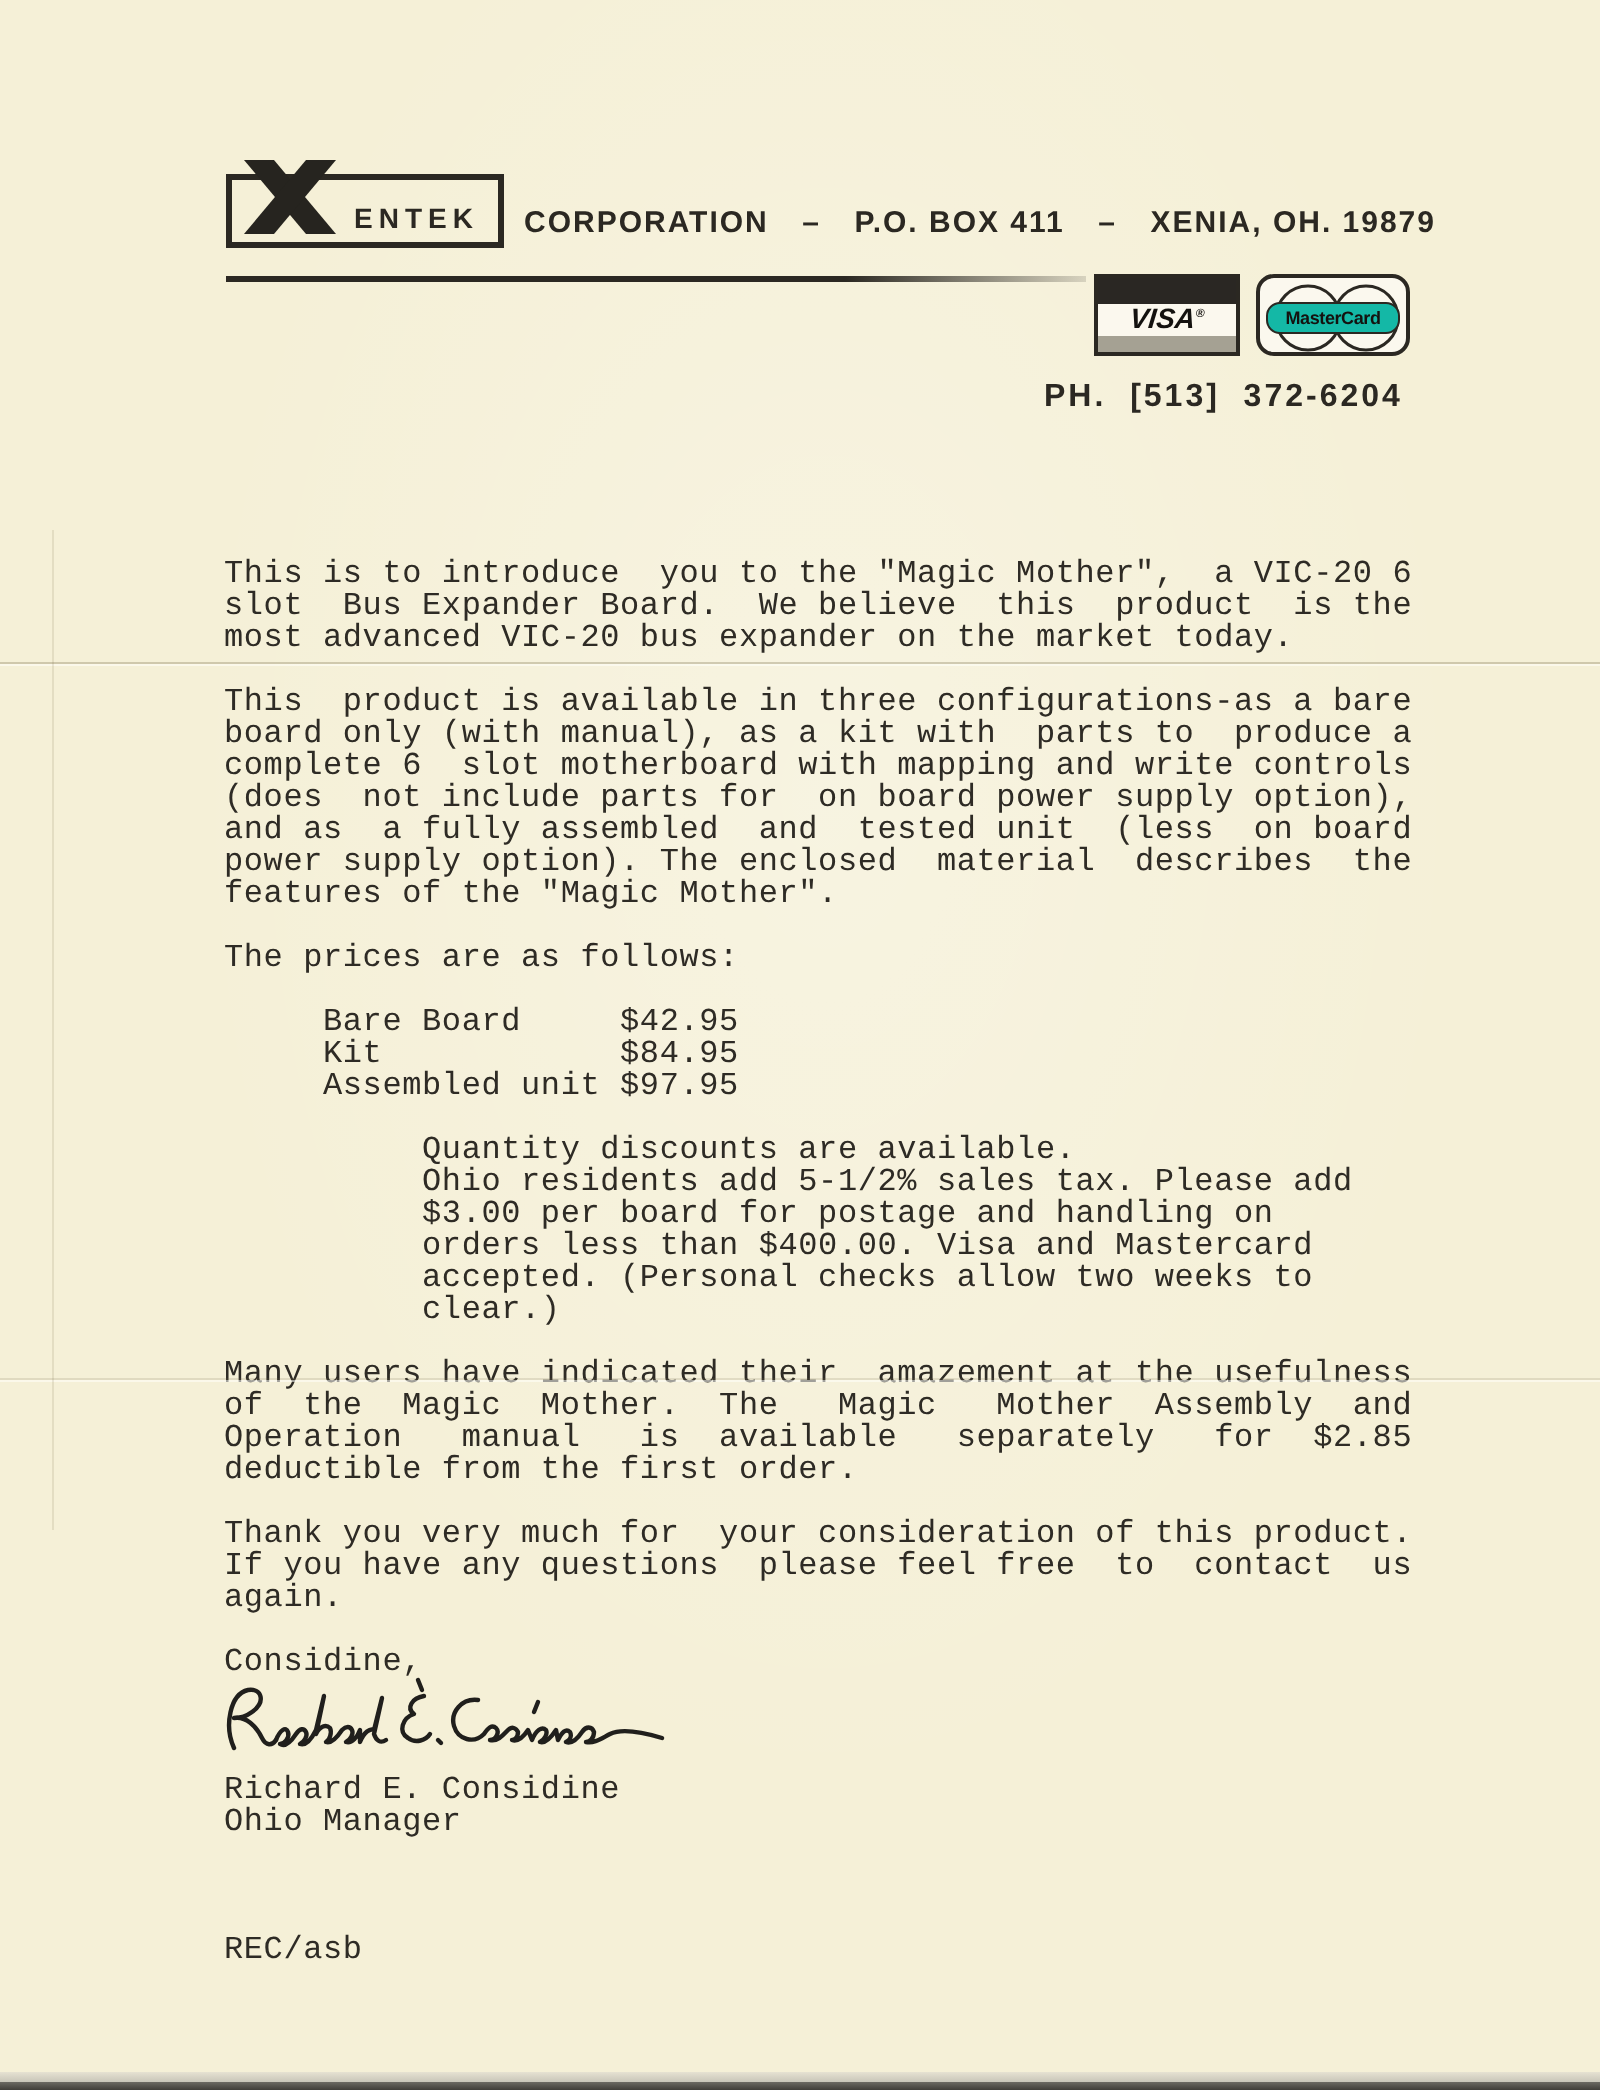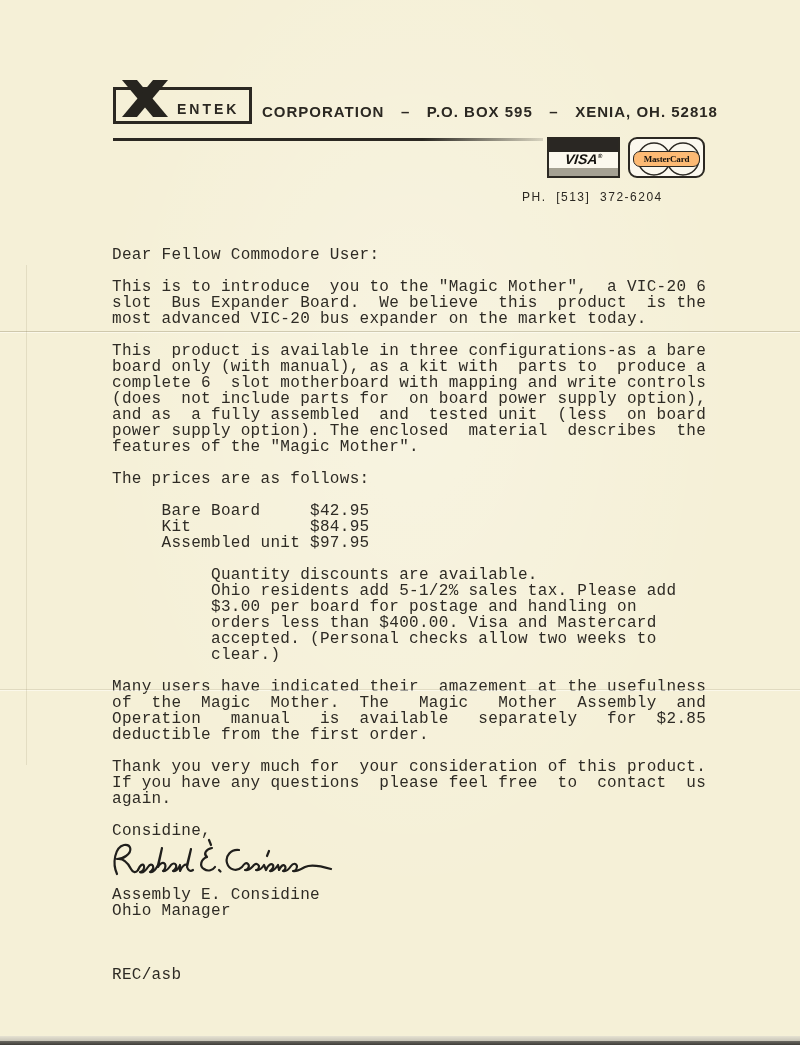--- a/index.html
+++ b/index.html
@@ -49,27 +49,27 @@
   }
   .visa-reg{font-size:6px;vertical-align:super;font-style:normal;}
   .visa-band-gray{position:absolute;left:0;bottom:0;width:100%;height:8px;background:#a5a193;}
   .mc-logo{
     position:absolute;left:628px;top:137px;width:77px;height:41px;
     border:2px solid var(--ink,#2b2822);border-radius:9px;background:#fbf8ee;box-sizing:border-box;
   }
   .mc-circles{position:absolute;left:0;top:0;}
   .mc-pill{
     position:absolute;left:3px;right:3px;top:12px;height:14px;
-    background:#fdba74;border:1.5px solid var(--ink,#2b2822);border-radius:7px;
-    display:flex;align-items:center;justify-content:center;font-family:Liberation Serif, serif;
+    background:#14b8a6;border:1.5px solid var(--ink,#2b2822);border-radius:7px;
+    display:flex;align-items:center;justify-content:center;
   }
   .mc-word{font-weight:bold;font-size:9px;letter-spacing:-0.2px;color:#14120f;line-height:1;}
   .phone-line{
     position:absolute;left:522px;top:190px;
-    font-weight:normal;font-size:12px;letter-spacing:1.5px;white-space:pre;
+    font-weight:bold;font-size:16px;letter-spacing:1.5px;white-space:pre;
     color:var(--ink,#2b2822);
   }
   
   .tw{
     position:absolute;left:112px;margin:0;
     font-family:"Liberation Mono","DejaVu Sans Mono",monospace;
     font-size:16px;line-height:16px;letter-spacing:0.3px;
     color:var(--type_ink,#2e2b25);white-space:pre;
   }
   
@@ -91,23 +91,23 @@
   <div class="logo-box"></div>
   <svg class="logo-x-svg" width="56" height="42" viewBox="0 0 56 42">
     <polygon points="4,2 19,2 50,39 35,39" fill="#26241f"></polygon>
     <polygon points="35,2 50,2 19,39 4,39" fill="#26241f"></polygon>
   </svg>
   <span class="logo-entek">ENTEK</span>
 
   <div class="corp-row">
     <span>CORPORATION</span>
     <span>–</span>
-    <span>P.O. BOX 595</span>
+    <span>P.O. BOX 411</span>
     <span>–</span>
-    <span>XENIA, OH. 52818</span>
+    <span>XENIA, OH. 19879</span>
   </div>
   <div class="header-rule"></div>
 
   <div class="visa-logo">
     <div class="visa-band-black"></div>
     <div class="visa-mid">
       <span class="visa-word"><span>VISA</span><span class="visa-reg">®</span></span>
     </div>
     <div class="visa-band-gray"></div>
   </div>
@@ -117,21 +117,20 @@
       <circle cx="24" cy="20" r="16" fill="none" stroke="#2b2822" stroke-width="1.5"></circle>
       <circle cx="53" cy="20" r="16" fill="none" stroke="#2b2822" stroke-width="1.5"></circle>
     </svg>
     <div class="mc-pill">
       <span class="mc-word">MasterCard</span>
     </div>
   </div>
 
   <div class="phone-line">PH.  [513]  372-6204</div>
 
-  <pre class="tw" style="top:247px">Dear Fellow Commodore User:</pre>
   <pre class="tw" style="top:279px">This is to introduce  you to the "Magic Mother",  a VIC-20 6
 slot  Bus Expander Board.  We believe  this  product  is the
 most advanced VIC-20 bus expander on the market today.
 
 This  product is available in three configurations-as a bare
 board only (with manual), as a kit with  parts to  produce a
 complete 6  slot motherboard with mapping and write controls
 (does  not include parts for  on board power supply option),
 and as  a fully assembled  and  tested unit  (less  on board
 power supply option). The enclosed  material  describes  the
@@ -152,21 +151,21 @@
 
 Many users have indicated their  amazement at the usefulness
 of  the  Magic  Mother.  The   Magic   Mother  Assembly  and
 Operation   manual   is  available   separately   for  $2.85
 deductible from the first order.
 
 Thank you very much for  your consideration of this product.
 If you have any questions  please feel free  to  contact  us
 again.</pre>
   <pre class="tw" style="top:823px">Considine,</pre>
-  <pre class="tw" style="top:887px">Assembly E. Considine</pre>
+  <pre class="tw" style="top:887px">Richard E. Considine</pre>
   <pre class="tw" style="top:903px">Ohio Manager</pre>
   <pre class="tw" style="top:967px">REC/asb</pre>
 
   <svg class="signature" width="240" height="48" viewBox="0 0 240 48">
     <g fill="none" stroke="#201f1c" stroke-width="2.2" stroke-linecap="round" stroke-linejoin="round">
 
       <path d="M9,38 C4,27 7,11 16,9 C23,8 25,15 18,20 C14,23 10,23 9,23 C15,22 20,27 23,33 C25,37 28,37 30,34"></path>
       <path d="M30,34 C32,29 35,27 36,30 C37,33 34,36 32,36 C35,38 38,34 40,31 C42,28 44,28 45,30 C46,32 44,35 42,36 C45,37 48,33 50,29 L54,12 L50,31 C52,27 55,26 57,28 C58,30 57,34 55,35 C58,36 61,32 63,29 C65,27 67,27 68,29 C69,31 67,34 65,35 C68,36 71,32 72,29 L72,35 C74,30 77,28 79,29 L83,13 L79,31 C80,34 82,36 85,34"></path>
 
       <path d="M104,12 C98,13 95,18 99,21 C93,23 91,30 96,33 C100,36 105,34 107,31"></path>

